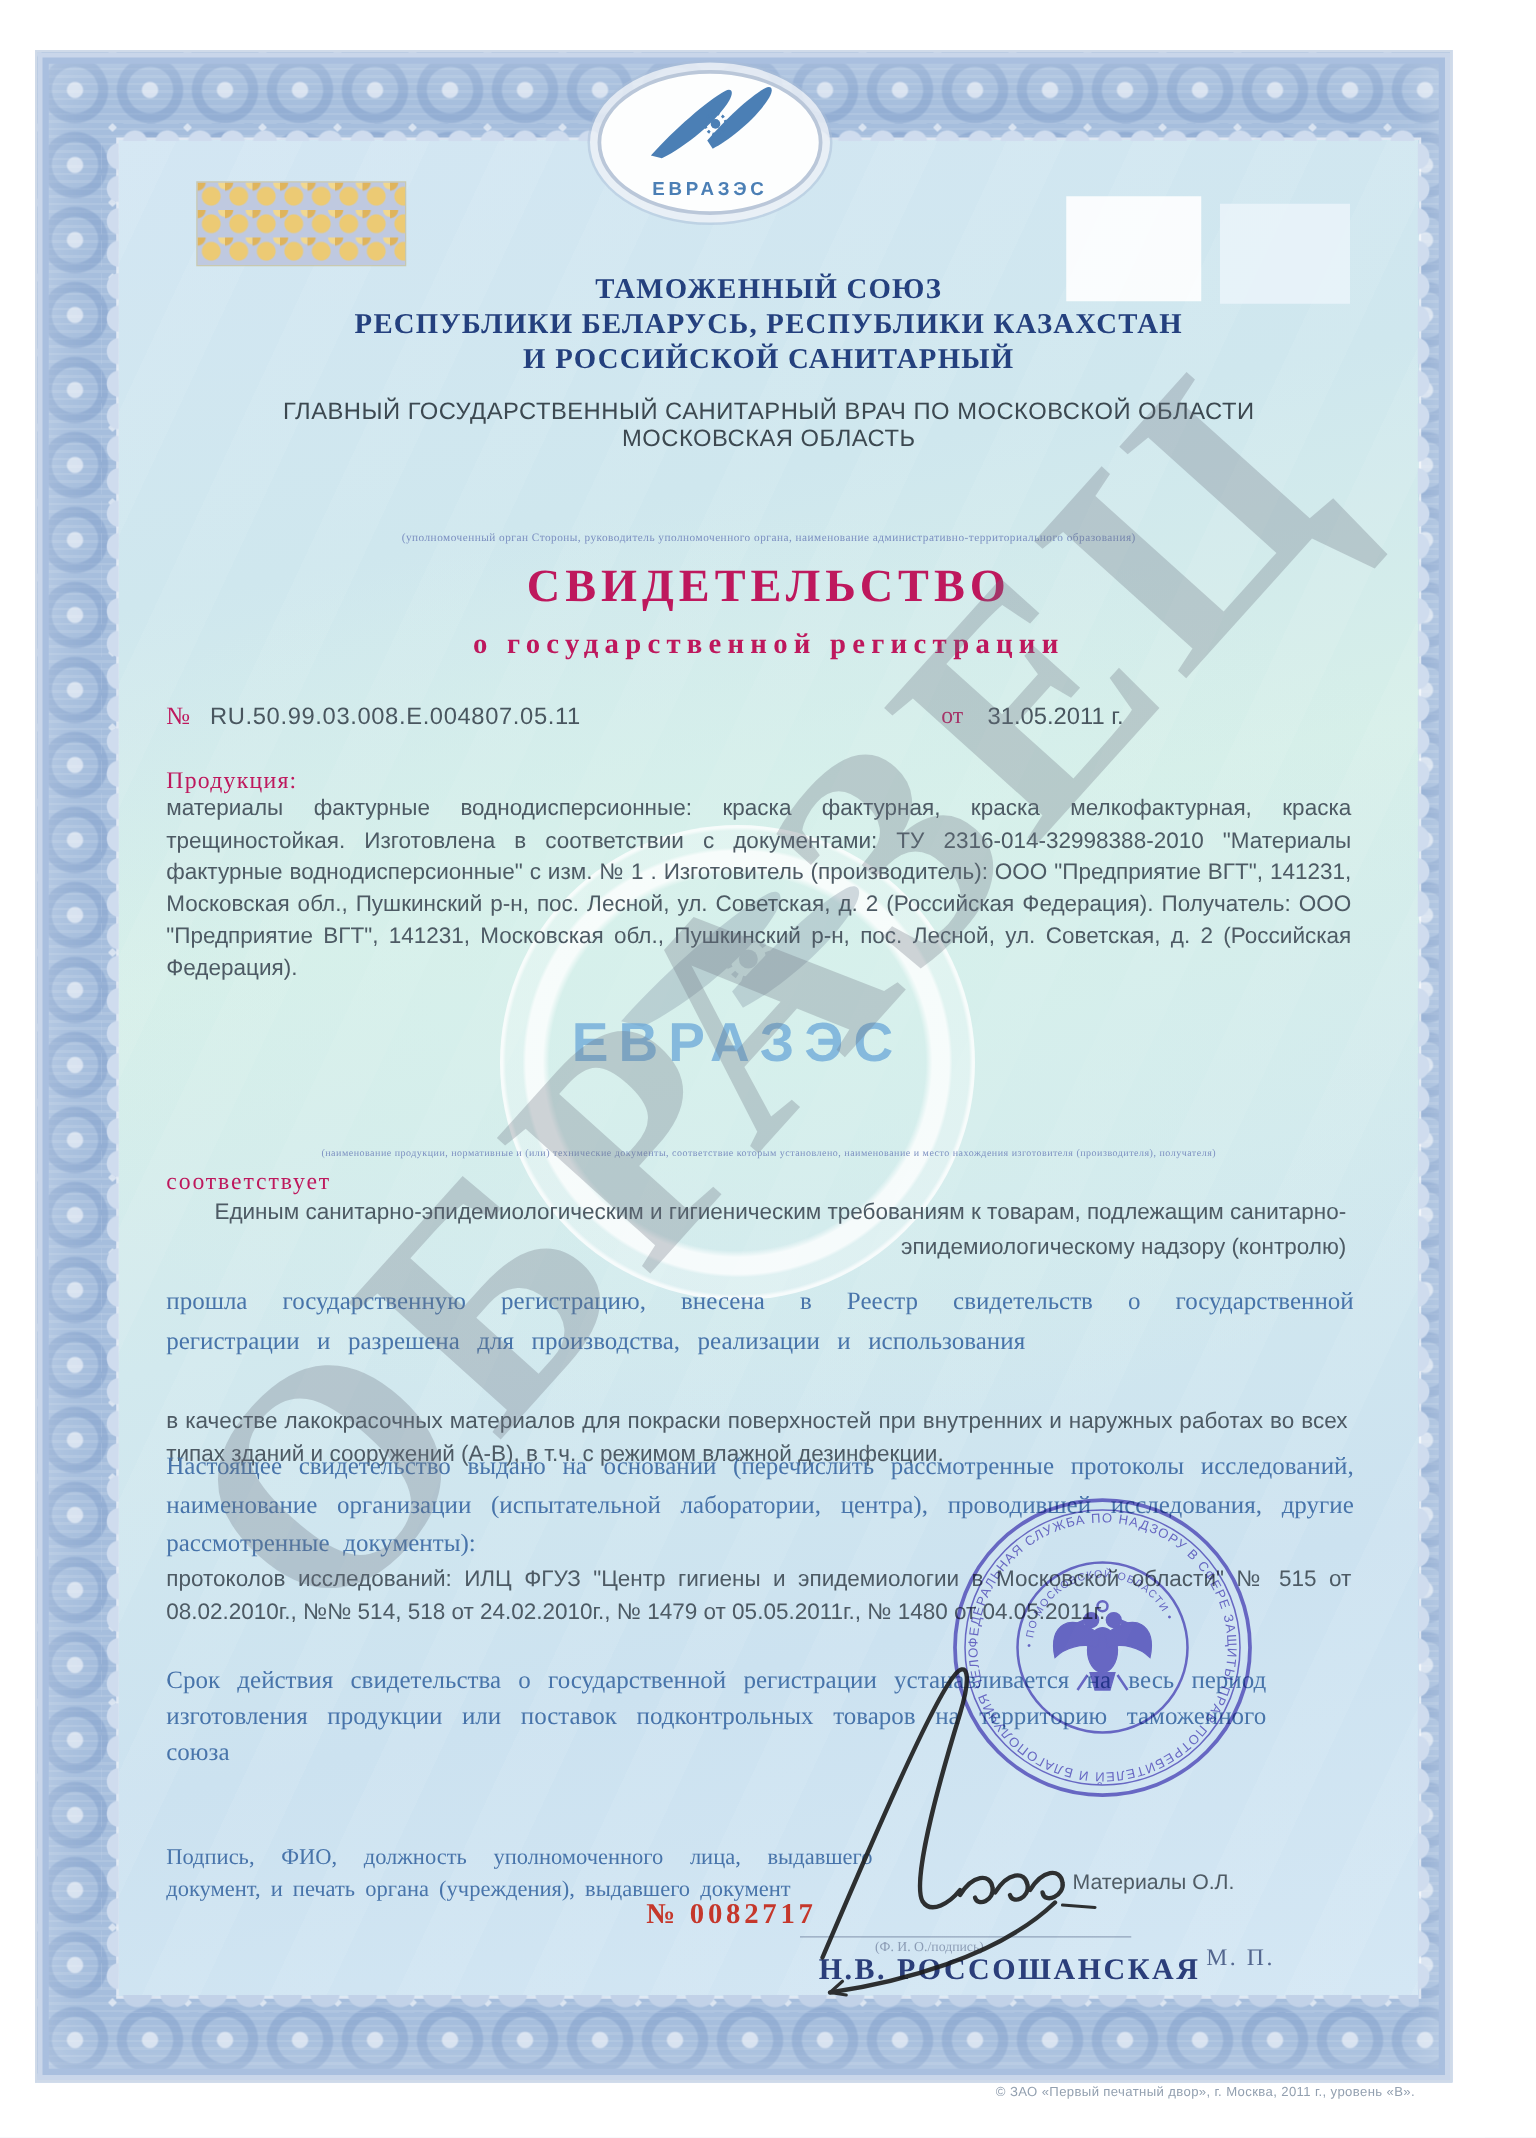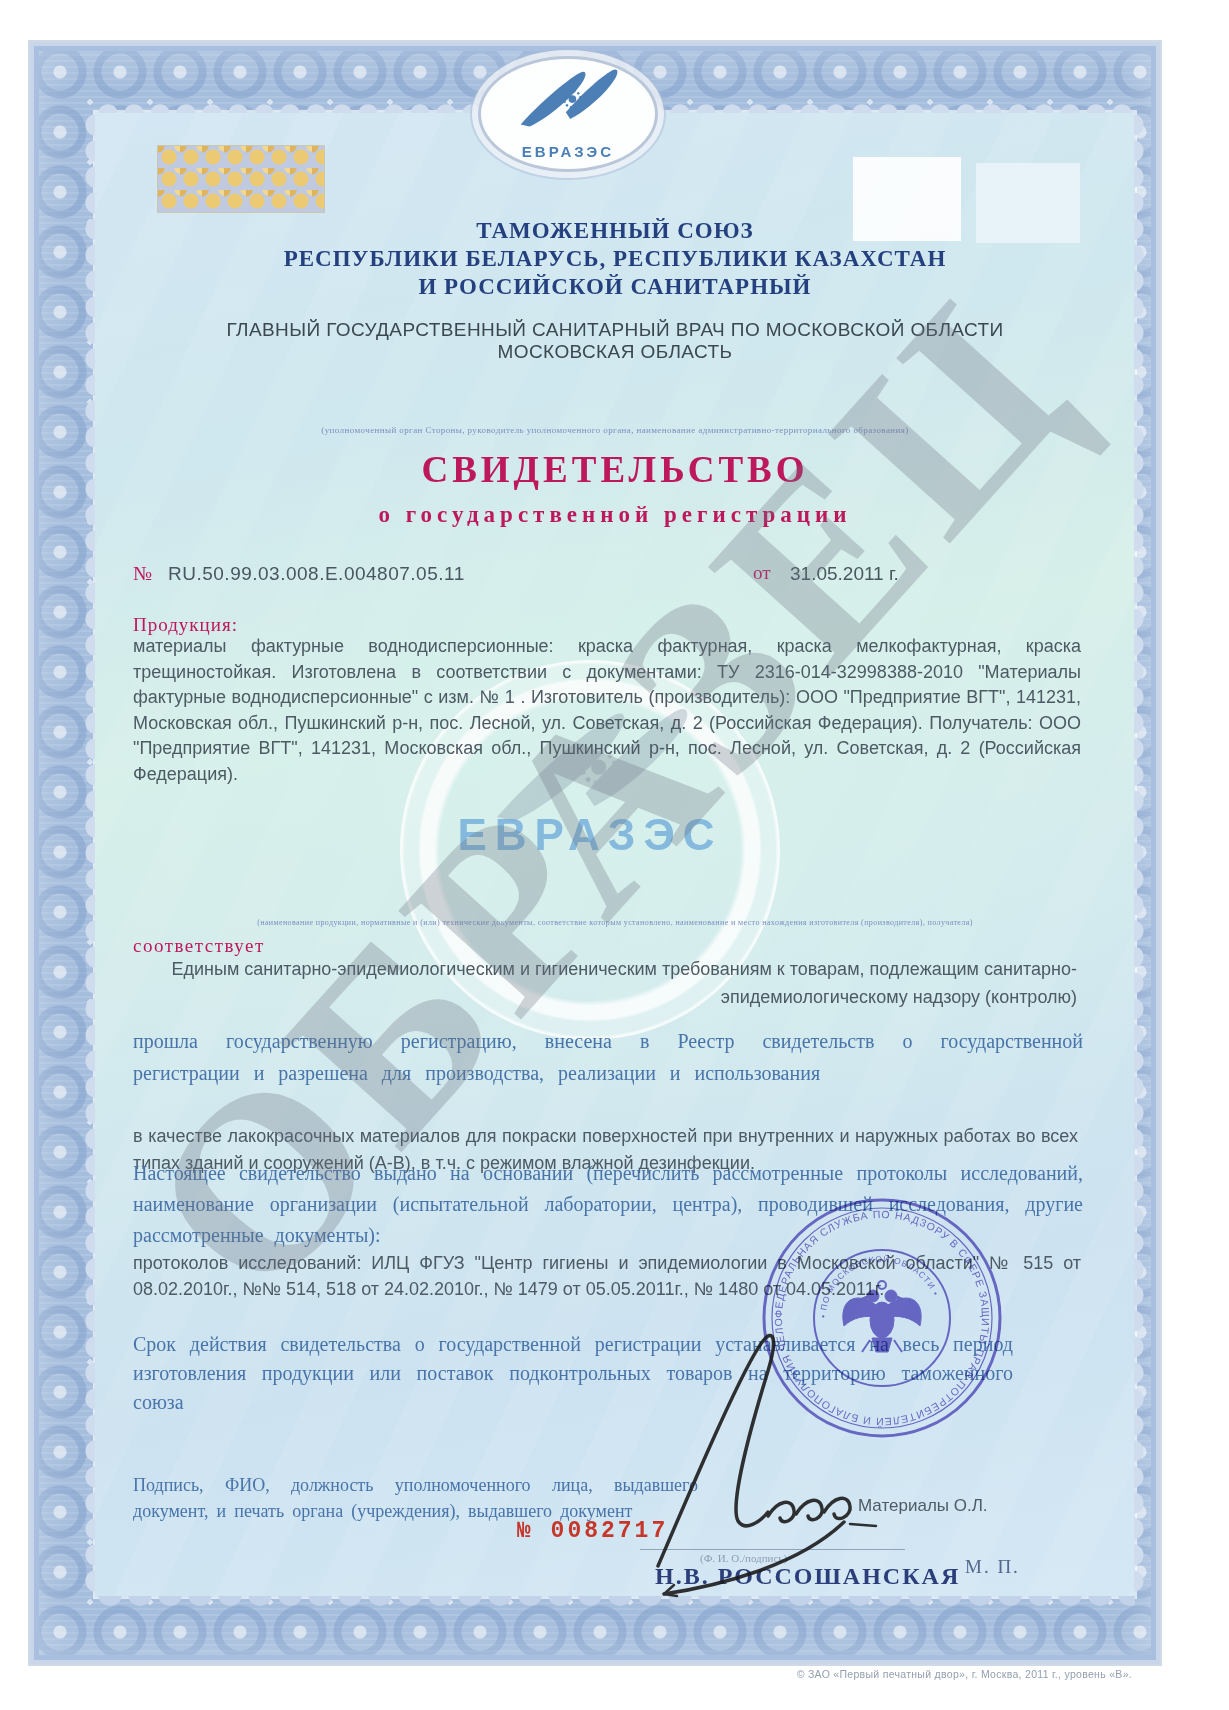--- a/index.html
+++ b/index.html
@@ -151,21 +151,21 @@
 
   <div class="tb body-serif" style="left:133px;top:1025px;width:950px;word-spacing:.45em;">прошла государственную регистрацию, внесена в Реестр свидетельств о государственной регистрации и разрешена для производства, реализации и использования</div>
   <div class="tb body-sans" style="left:133px;top:1123px;width:945px;line-height:27px;">в качестве лакокрасочных материалов для покраски поверхностей при внутренних и наружных работах во всех типах зданий и сооружений (А-В), в т.ч. с режимом влажной дезинфекции.</div>
 
   <div class="tb body-serif" style="left:133px;top:1158px;width:950px;line-height:31px;word-spacing:.3em;">Настоящее свидетельство выдано на основании (перечислить рассмотренные протоколы исследований, наименование организации (испытательной лаборатории, центра), проводившей исследования, другие рассмотренные документы):</div>
   <div class="tb body-sans" style="left:133px;top:1250px;width:948px;line-height:26px;">протоколов исследований: ИЛЦ ФГУЗ "Центр гигиены и эпидемиологии в Московской области" № 515 от 08.02.2010г., №№ 514, 518 от 24.02.2010г., № 1479 от 05.05.2011г., № 1480 от 04.05.2011г.</div>
 
   <div class="tb body-serif" style="left:133px;top:1330px;width:880px;line-height:29px;word-spacing:.18em;">Срок действия свидетельства о государственной регистрации устанавливается на весь период изготовления продукции или поставок подконтрольных товаров на территорию таможенного союза</div>
 
   <div class="tb body-serif" style="left:133px;top:1472px;width:565px;font-size:18px;line-height:26px;word-spacing:.2em;">Подпись, ФИО, должность уполномоченного лица, выдавшего документ, и печать органа (учреждения), выдавшего документ</div>
-  <div class="tb serial" style="left:517px;top:1518px;font-family:Liberation Mono, monospace;">№ 0082717</div>
+  <div class="tb serial" style="left:517px;top:1518px;">№ 0082717</div>
   <div class="tb official" style="left:858px;top:1496px;">Материалы О.Л.</div>
   <div class="sig-line"></div>
   <div class="tb fio-hint" style="left:700px;top:1552px;">(Ф. И. О./подпись)</div>
   <div class="tb signer" style="left:655px;top:1563px;">Н.В. РОССОШАНСКАЯ</div>
   <div class="tb mp" style="left:965px;top:1556px;">М. П.</div>
 
   <svg class="stamp" viewBox="0 0 260 260">
     <defs>
       <path id="ringPath" d="M130,130 m-100,0 a100,100 0 1,1 200,0 a100,100 0 1,1 -200,0"></path>
       <path id="innerPath" d="M130,130 m-56,0 a56,56 0 1,1 112,0 a56,56 0 1,1 -112,0"></path>

